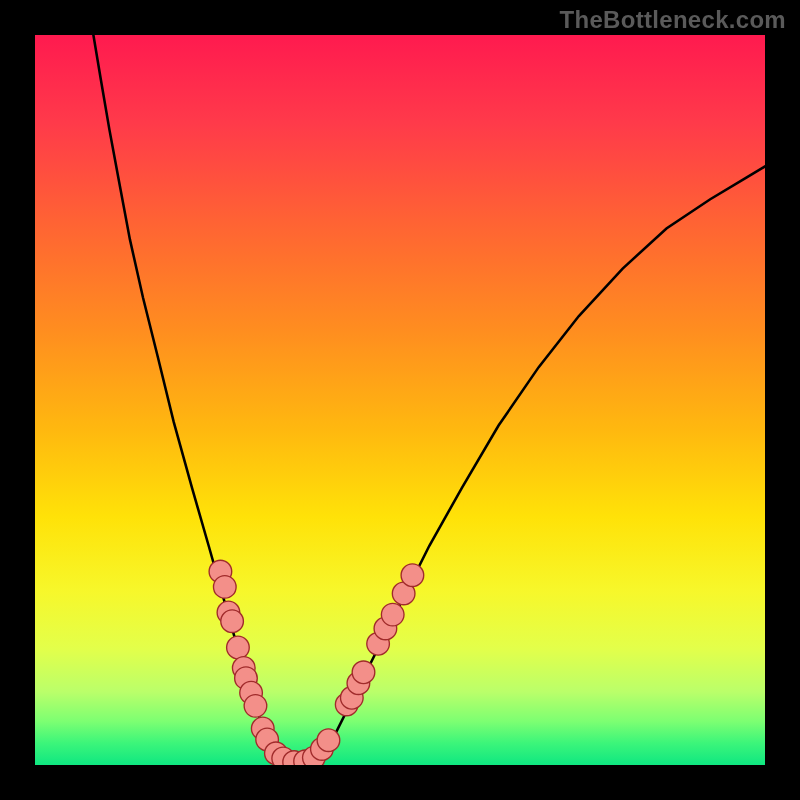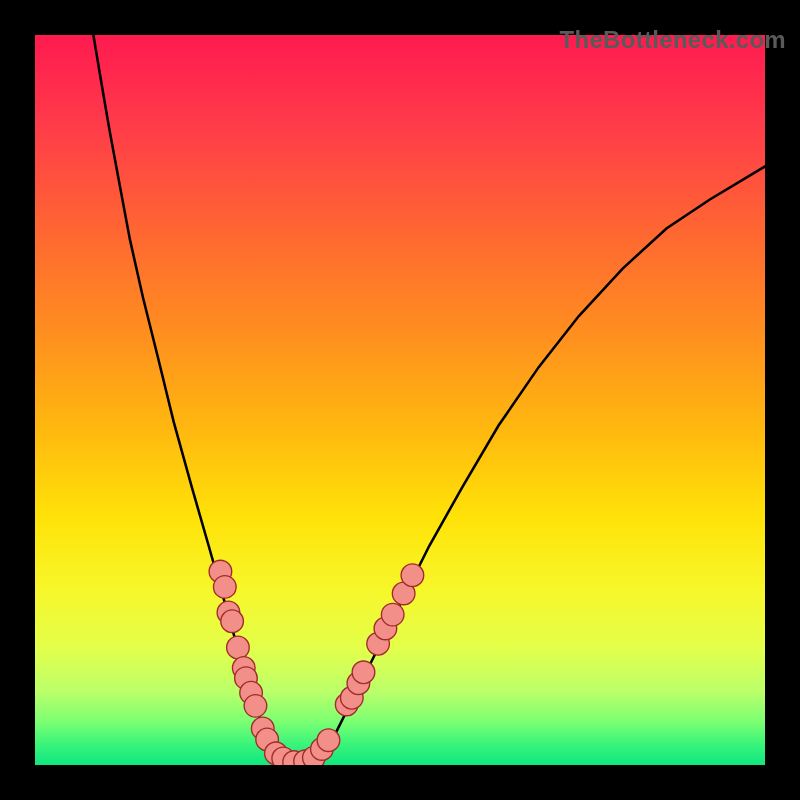--- a/index.html
+++ b/index.html
@@ -19,21 +19,20 @@
   .watermark {
     position: absolute;
     top: 6px;
     right: 14px;
     font-family: Arial, Helvetica, sans-serif;
     font-size: 24px;
     font-weight: 600;
     color: #5a5a5a;
     letter-spacing: 0.3px;
     z-index: 5;
-    margin-top: 20px;
   }
   .plot {
     position: absolute;
     left: 35px;
     top: 35px;
     width: 730px;
     height: 730px;
     overflow: hidden;
   }
   .gradient {

